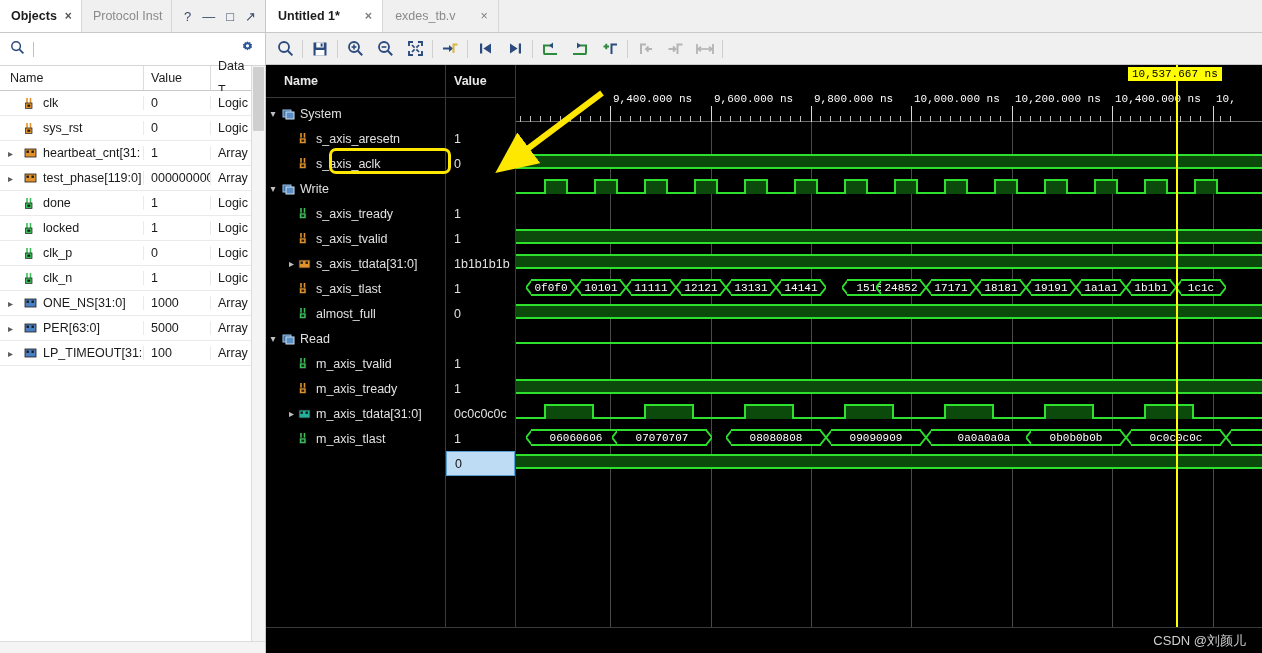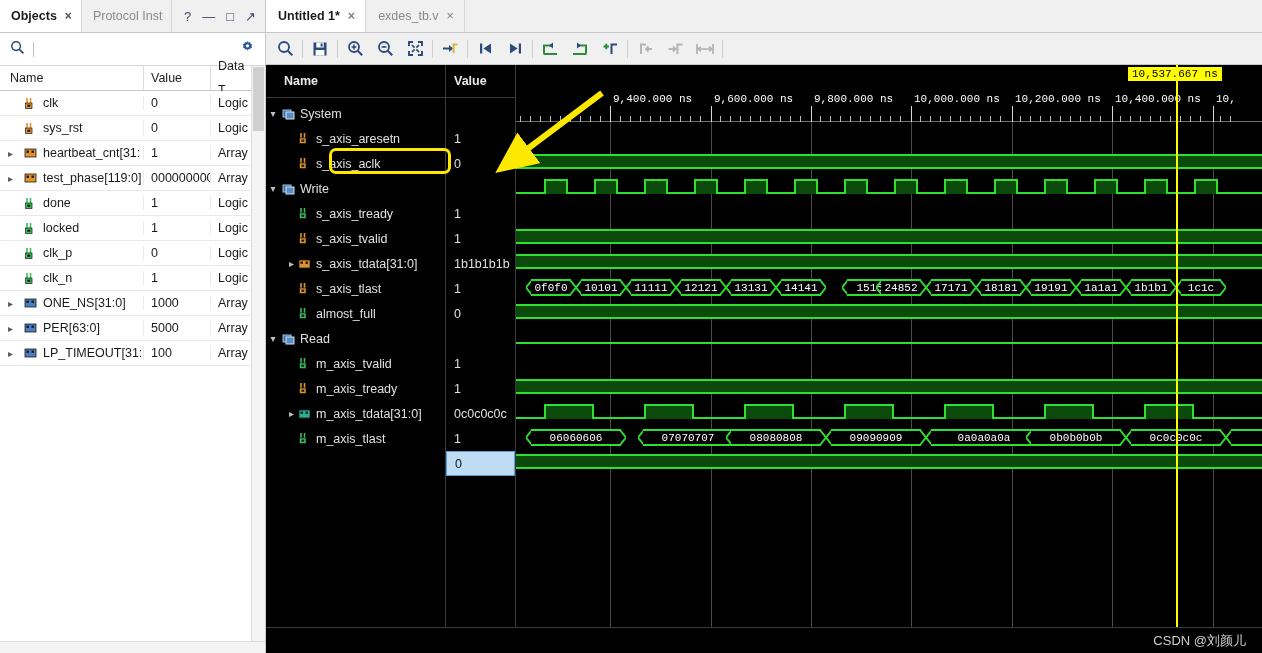--- a/index.html
+++ b/index.html
@@ -77,21 +77,21 @@
     background:#f4f4f4; border-left:1px solid #dcdcdc;
   }
   .obj-scroll-thumb { position:absolute; left:1px; top:1px; width:11px; height:64px; background:#cfcfcf; border-radius:1px;}
   .obj-scroll-h {
     position:absolute; left:0; right:0; bottom:0; height:12px; background:#f4f4f4; border-top:1px solid #dcdcdc;
   }
 
   
   #wave-window { flex:1; display:flex; flex-direction:column; background:#f0f0f0; position:relative; }
   .wtabbar { height:33px; display:flex; background:#f0f0f0; border-bottom:1px solid #c8c8c8; align-items:stretch;}
-  .wtab { display:flex; align-items:center; gap:8px; padding: 0 10px 0 12px; font-size:12.5px; border-right:1px solid #d7d7d7; }
+  .wtab { display:flex; align-items:center; gap:25px; padding: 0 10px 0 12px; font-size:12.5px; border-right:1px solid #d7d7d7; }
   .wtab.active { background:#ffffff; font-weight:bold; color:#1c1c1c; }
   .wtab.inactive { color:#8a8a8a; }
   .wtab .xclose { color:#808080; }
 
   .wtoolbar {
     height:32px; display:flex; align-items:center; background:#f0f0f0;
     border-bottom:1px solid #c8c8c8; padding-left:4px;
   }
   .tbtn { width:30px; height:26px; display:flex; align-items:center; justify-content:center; }
   .tsep { width:1px; height:18px; background:#cfcfcf; margin:0 2px; }
@@ -992,21 +992,21 @@
                 <svg class="lx" style="left:0" viewBox="0 0 6 17" preserveAspectRatio="none">
                   <path d="M6,1 L0,8.5 L6,16" fill="none" stroke="#2ee02e" stroke-width="2"></path>
                 </svg>
                 <div class="body">
                   <span class="txt">06060606</span>
                 </div>
                 <svg class="rx" style="right:0" viewBox="0 0 6 17" preserveAspectRatio="none">
                   <path d="M0,1 L6,8.5 L0,16" fill="none" stroke="#2ee02e" stroke-width="2"></path>
                 </svg>
               </div>
-              <div class="bus-seg" style="left: 122px; width: 100px;">
+              <div class="bus-seg" style="left: 96px; width: 100px;">
                 <svg class="lx" style="left:0" viewBox="0 0 6 17" preserveAspectRatio="none">
                   <path d="M6,1 L0,8.5 L6,16" fill="none" stroke="#2ee02e" stroke-width="2"></path>
                 </svg>
                 <div class="body">
                   <span class="txt">07070707</span>
                 </div>
                 <svg class="rx" style="right:0" viewBox="0 0 6 17" preserveAspectRatio="none">
                   <path d="M0,1 L6,8.5 L0,16" fill="none" stroke="#2ee02e" stroke-width="2"></path>
                 </svg>
               </div>

